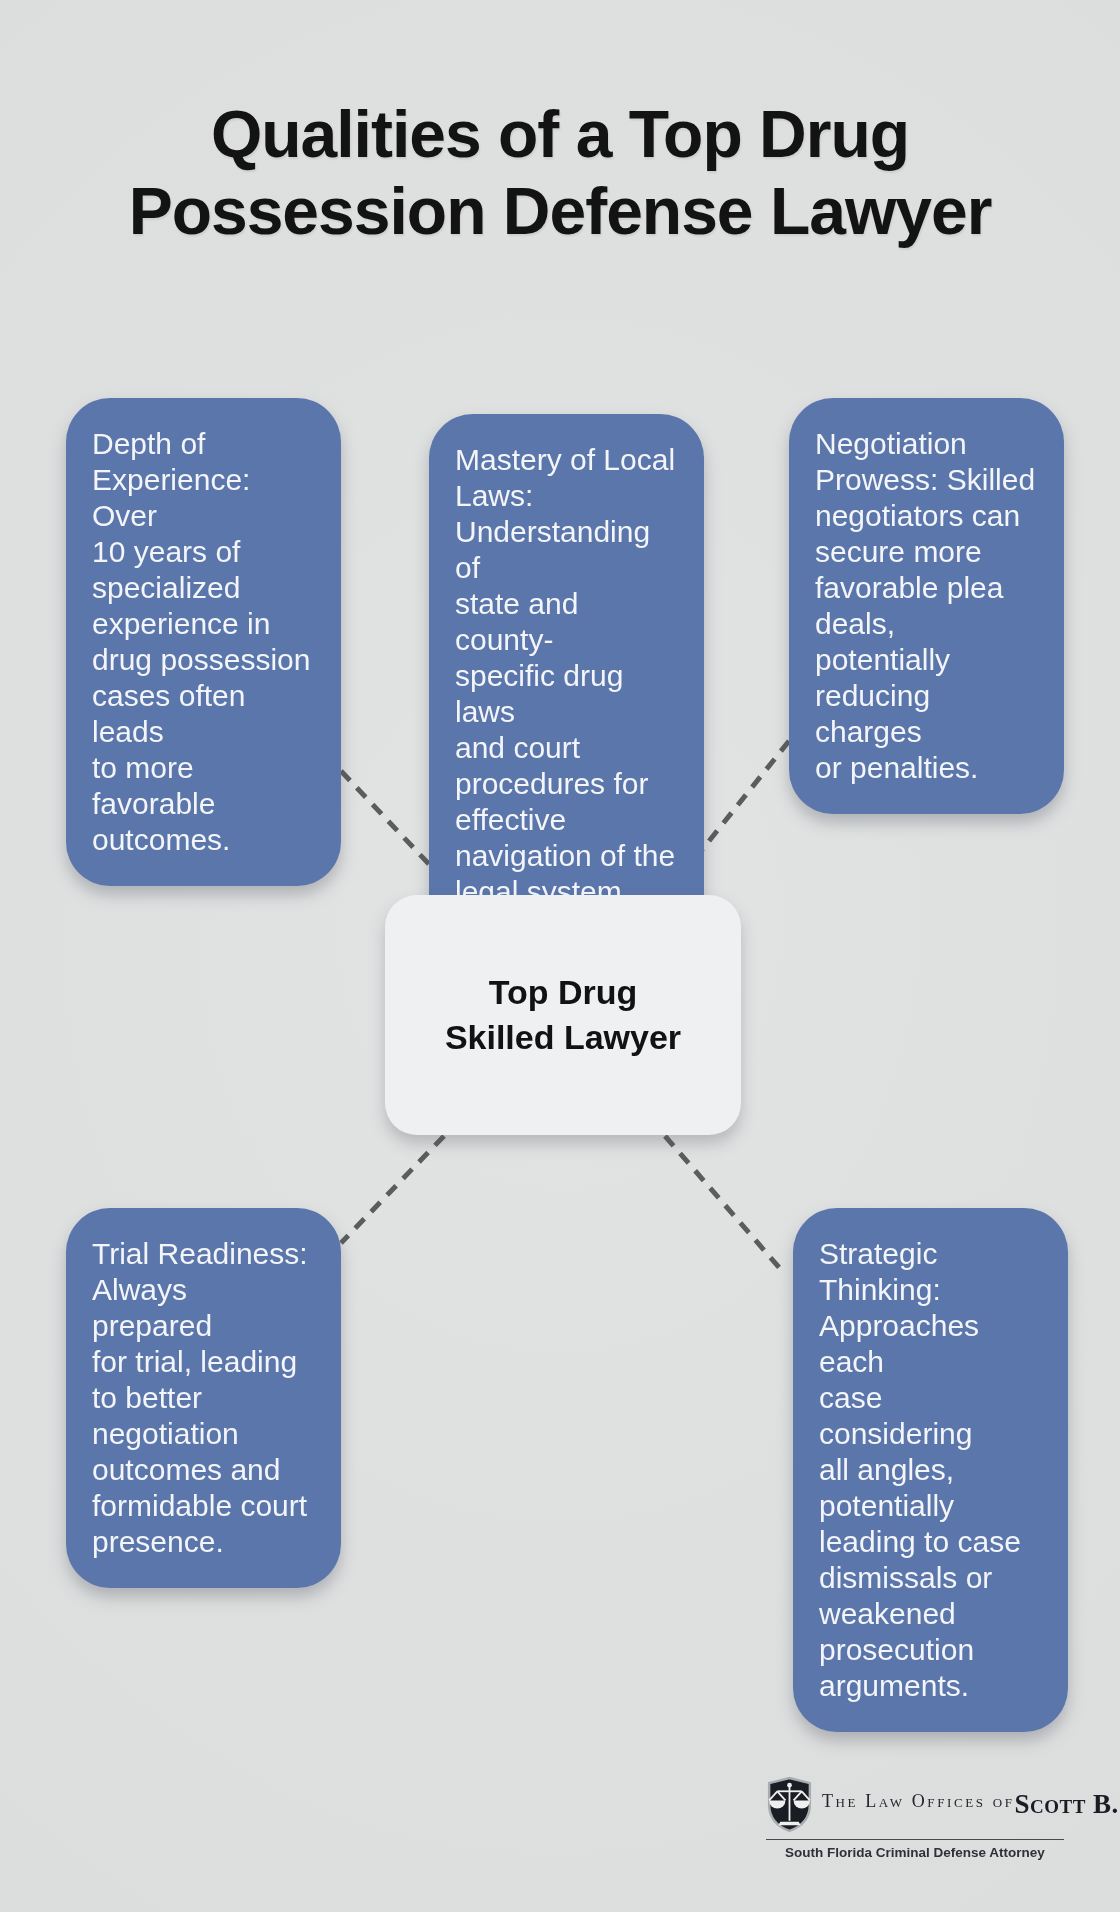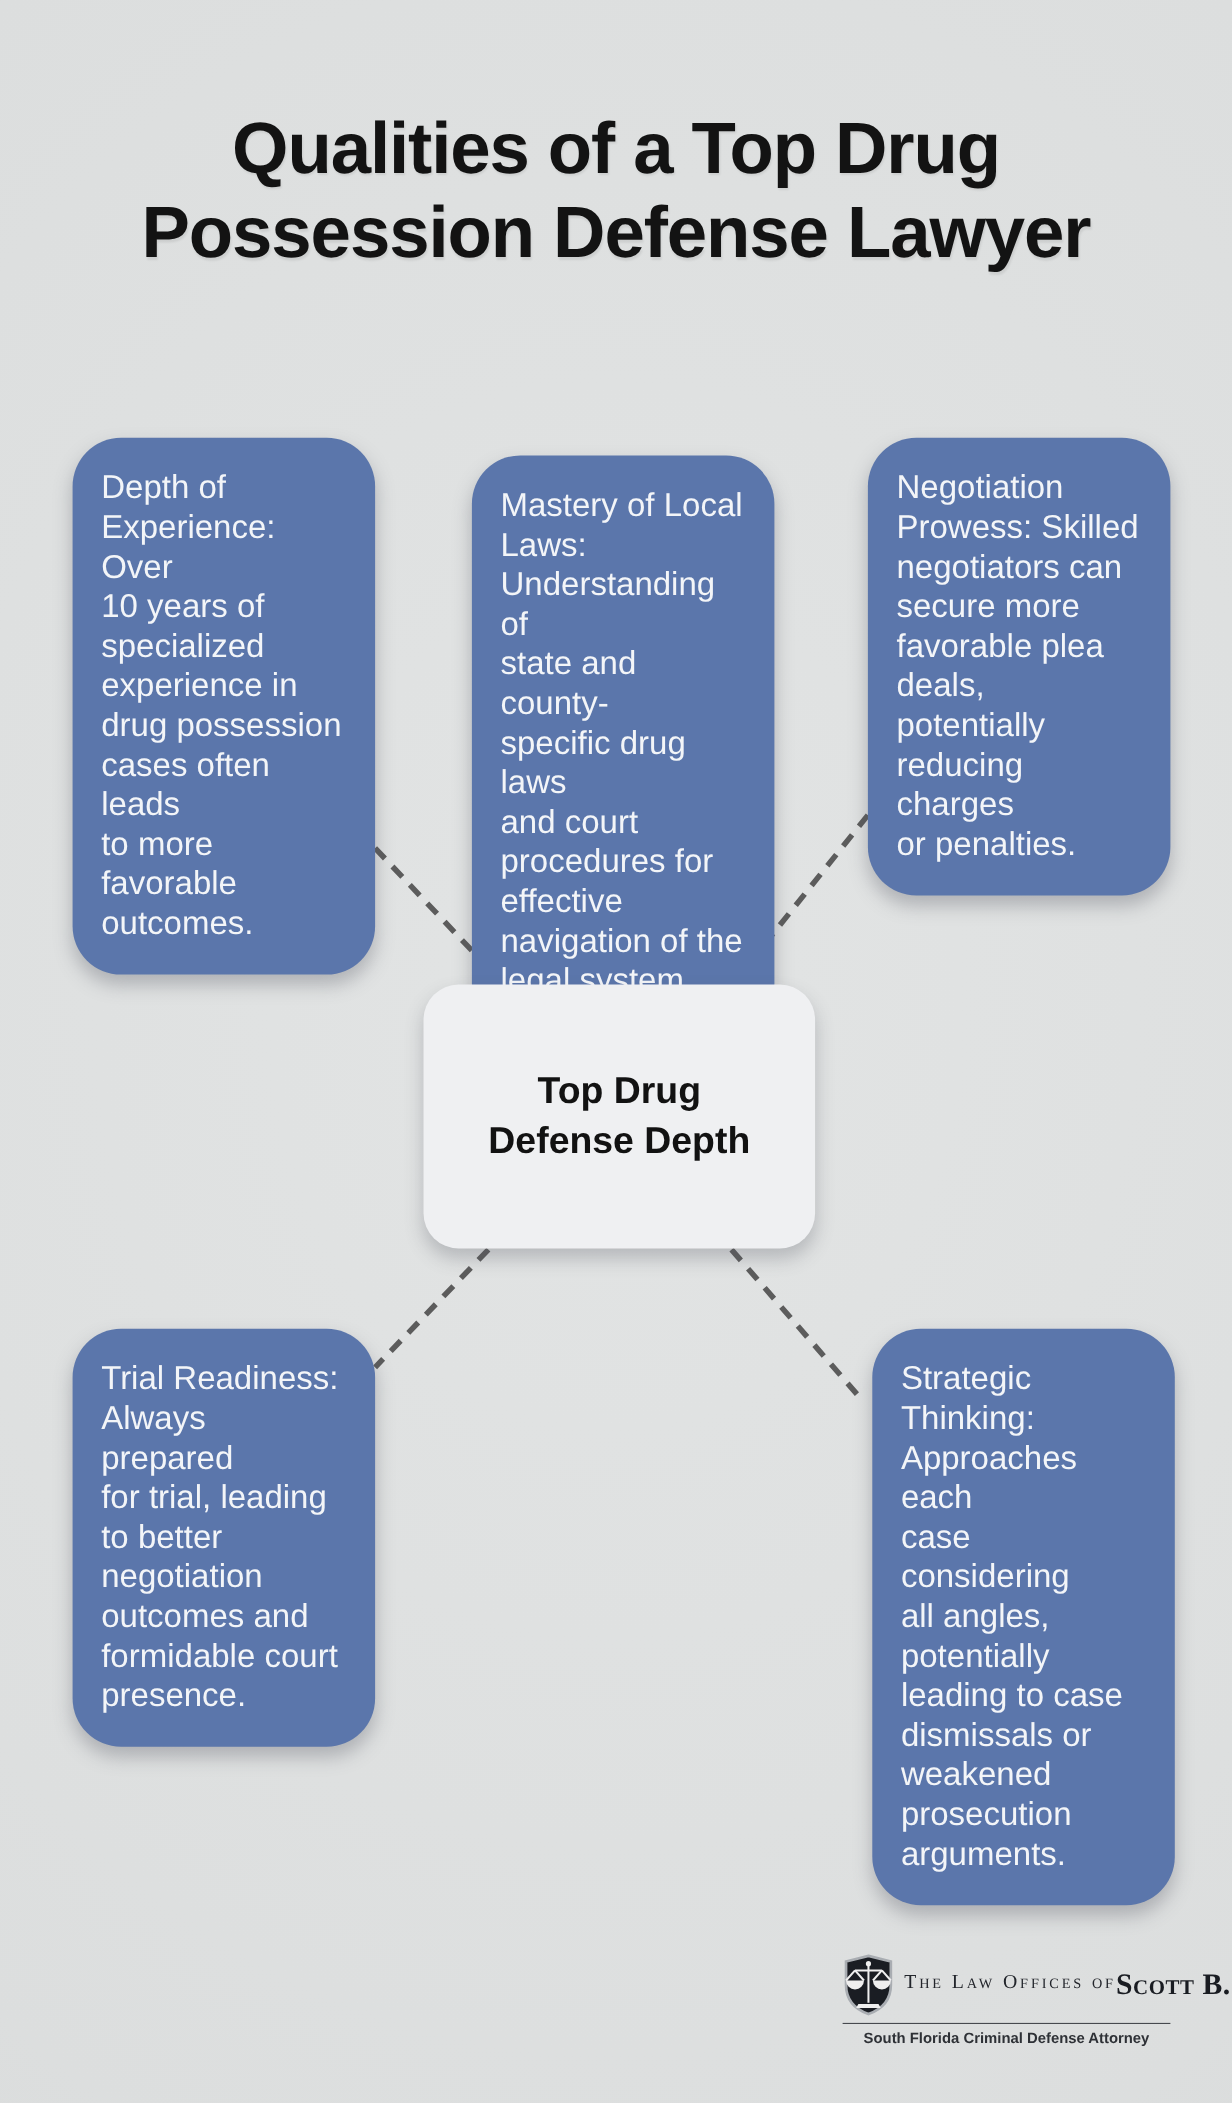--- a/index.html
+++ b/index.html
@@ -205,21 +205,21 @@
 potentially
 leading to case
 dismissals or
 weakened
 prosecution
 arguments.</p>
   </div>
 
   <div class="center-card">
     <p>Top Drug
-Defense Depth</p>
+Skilled Lawyer</p>
   </div>
 
   <div class="logo">
     <div class="logo-row">
       <svg class="shield" width="47" height="57" viewBox="0 0 46 56" aria-hidden="true">
         <path d="M23 2 L43 7 L43 28 C43 43 34 50 23 54 C12 50 3 43 3 28 L3 7 Z" fill="#1a1d23" stroke="#a9adb2" stroke-width="2.4"></path>
         <g stroke="#efefef" stroke-width="1.8" fill="none">
           <line x1="23" y1="10" x2="23" y2="44"></line>
           <line x1="11" y1="15" x2="35" y2="15"></line>
           <line x1="11" y1="15" x2="3" y2="24"></line>

